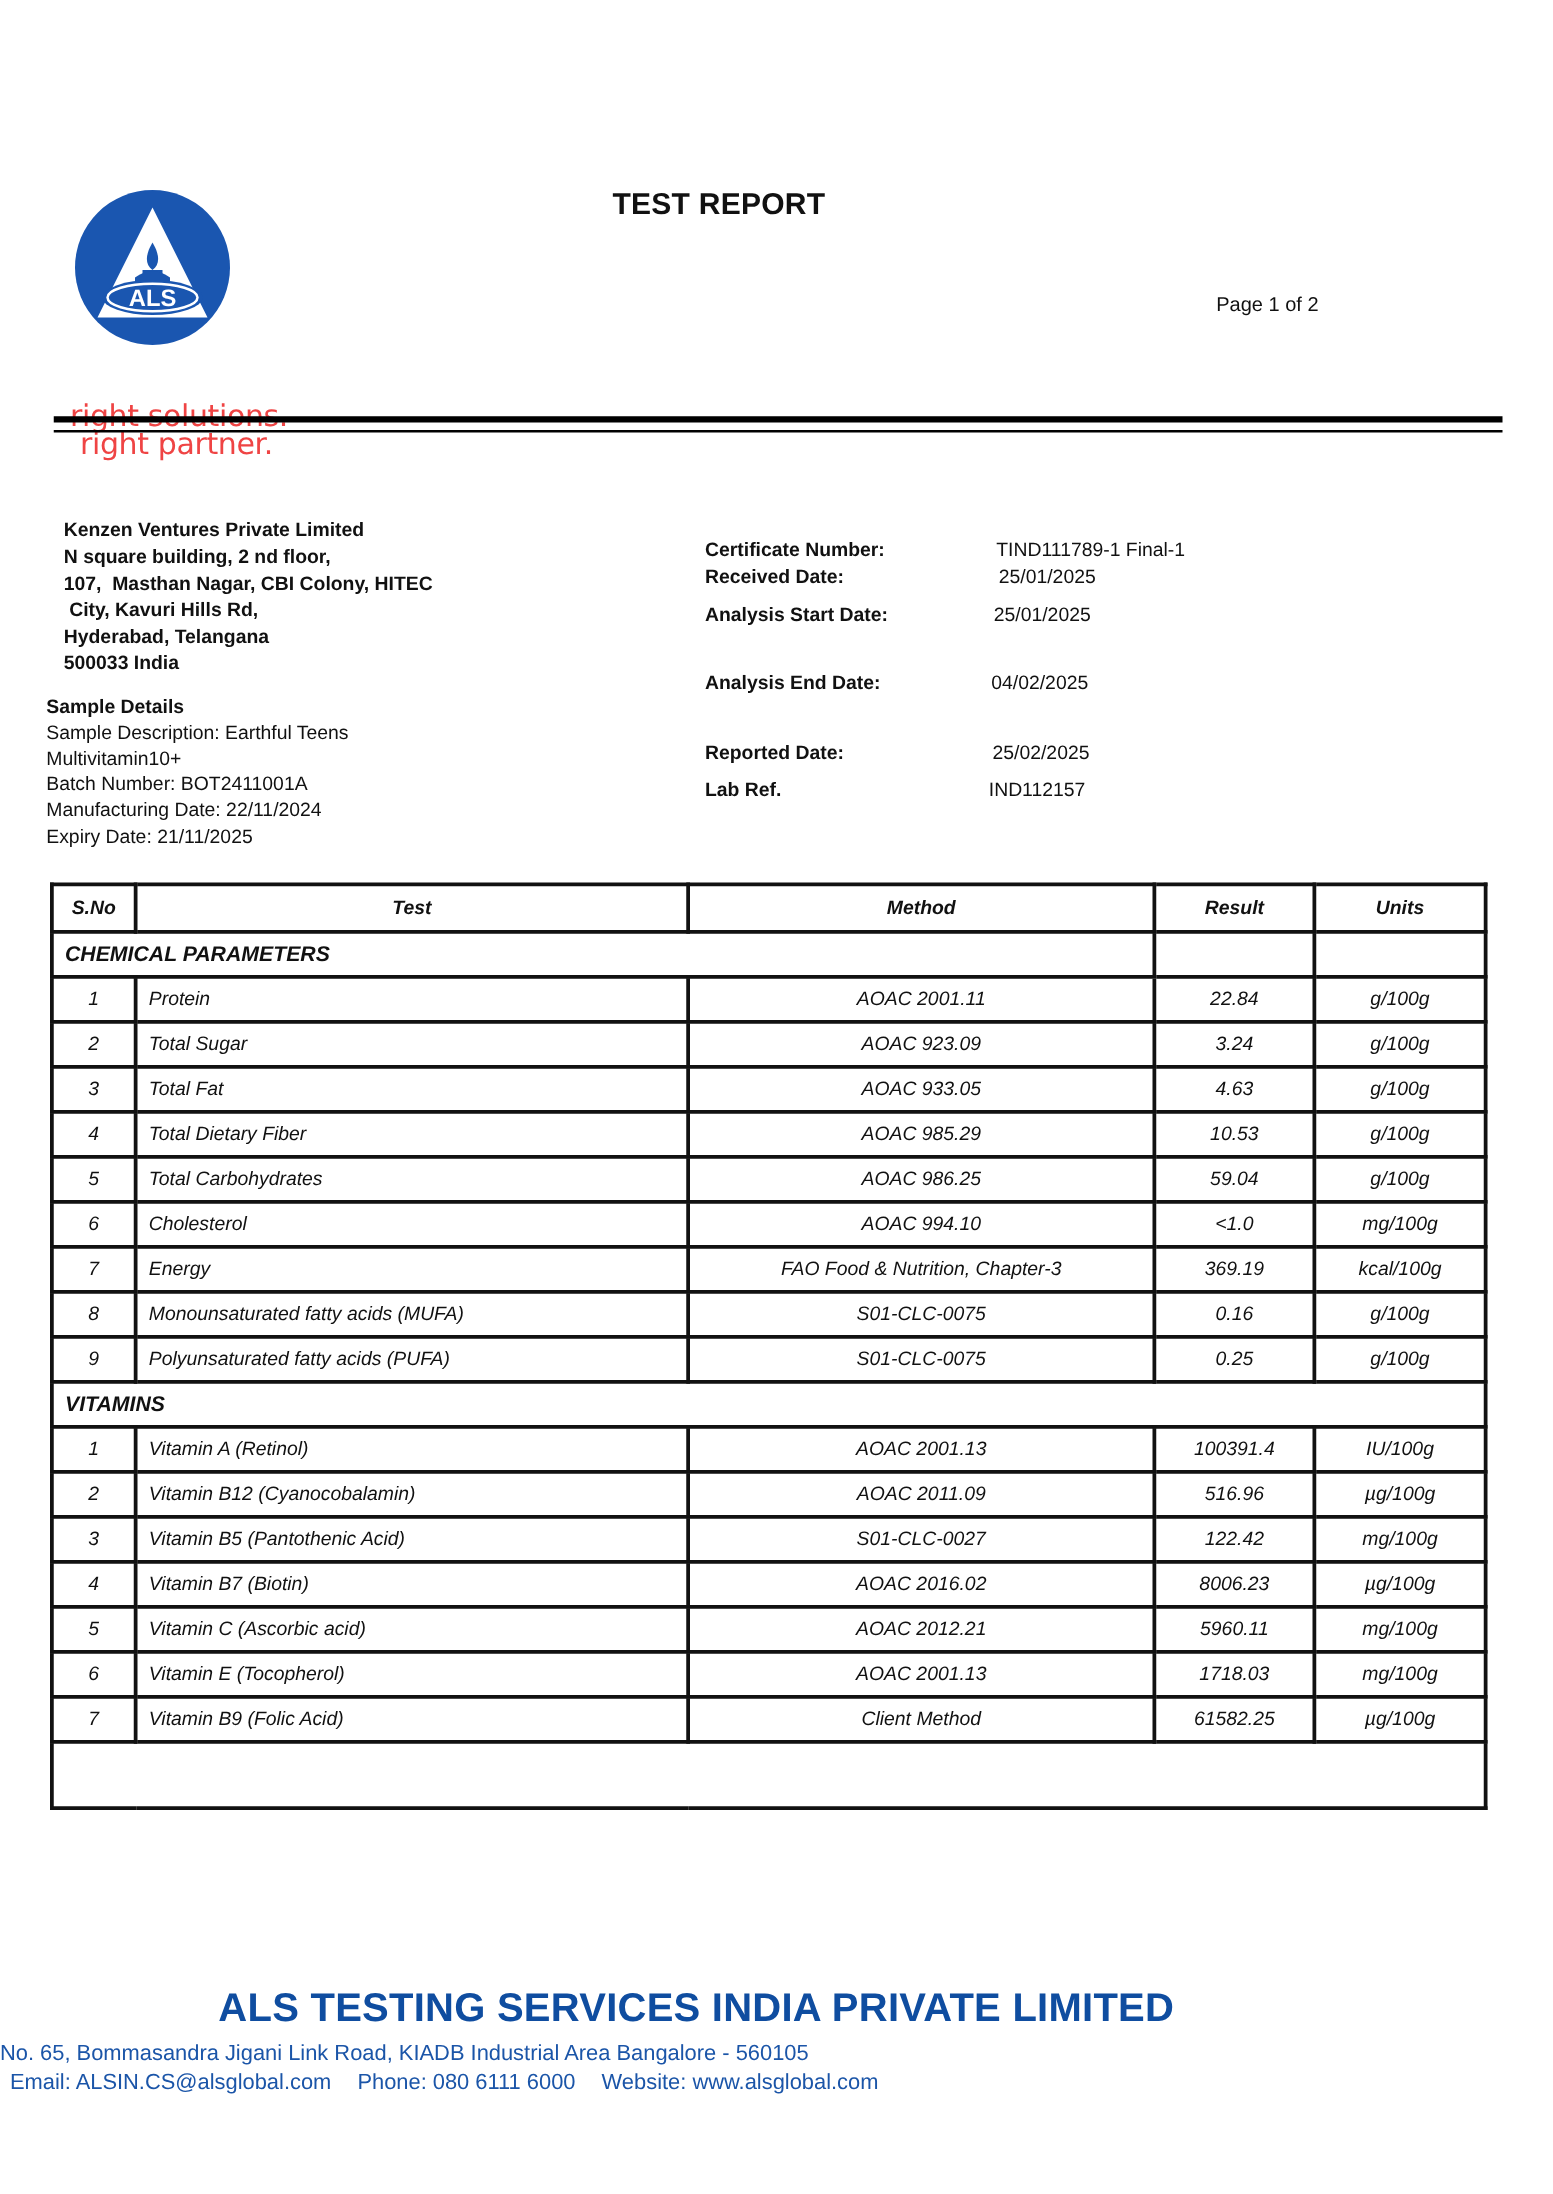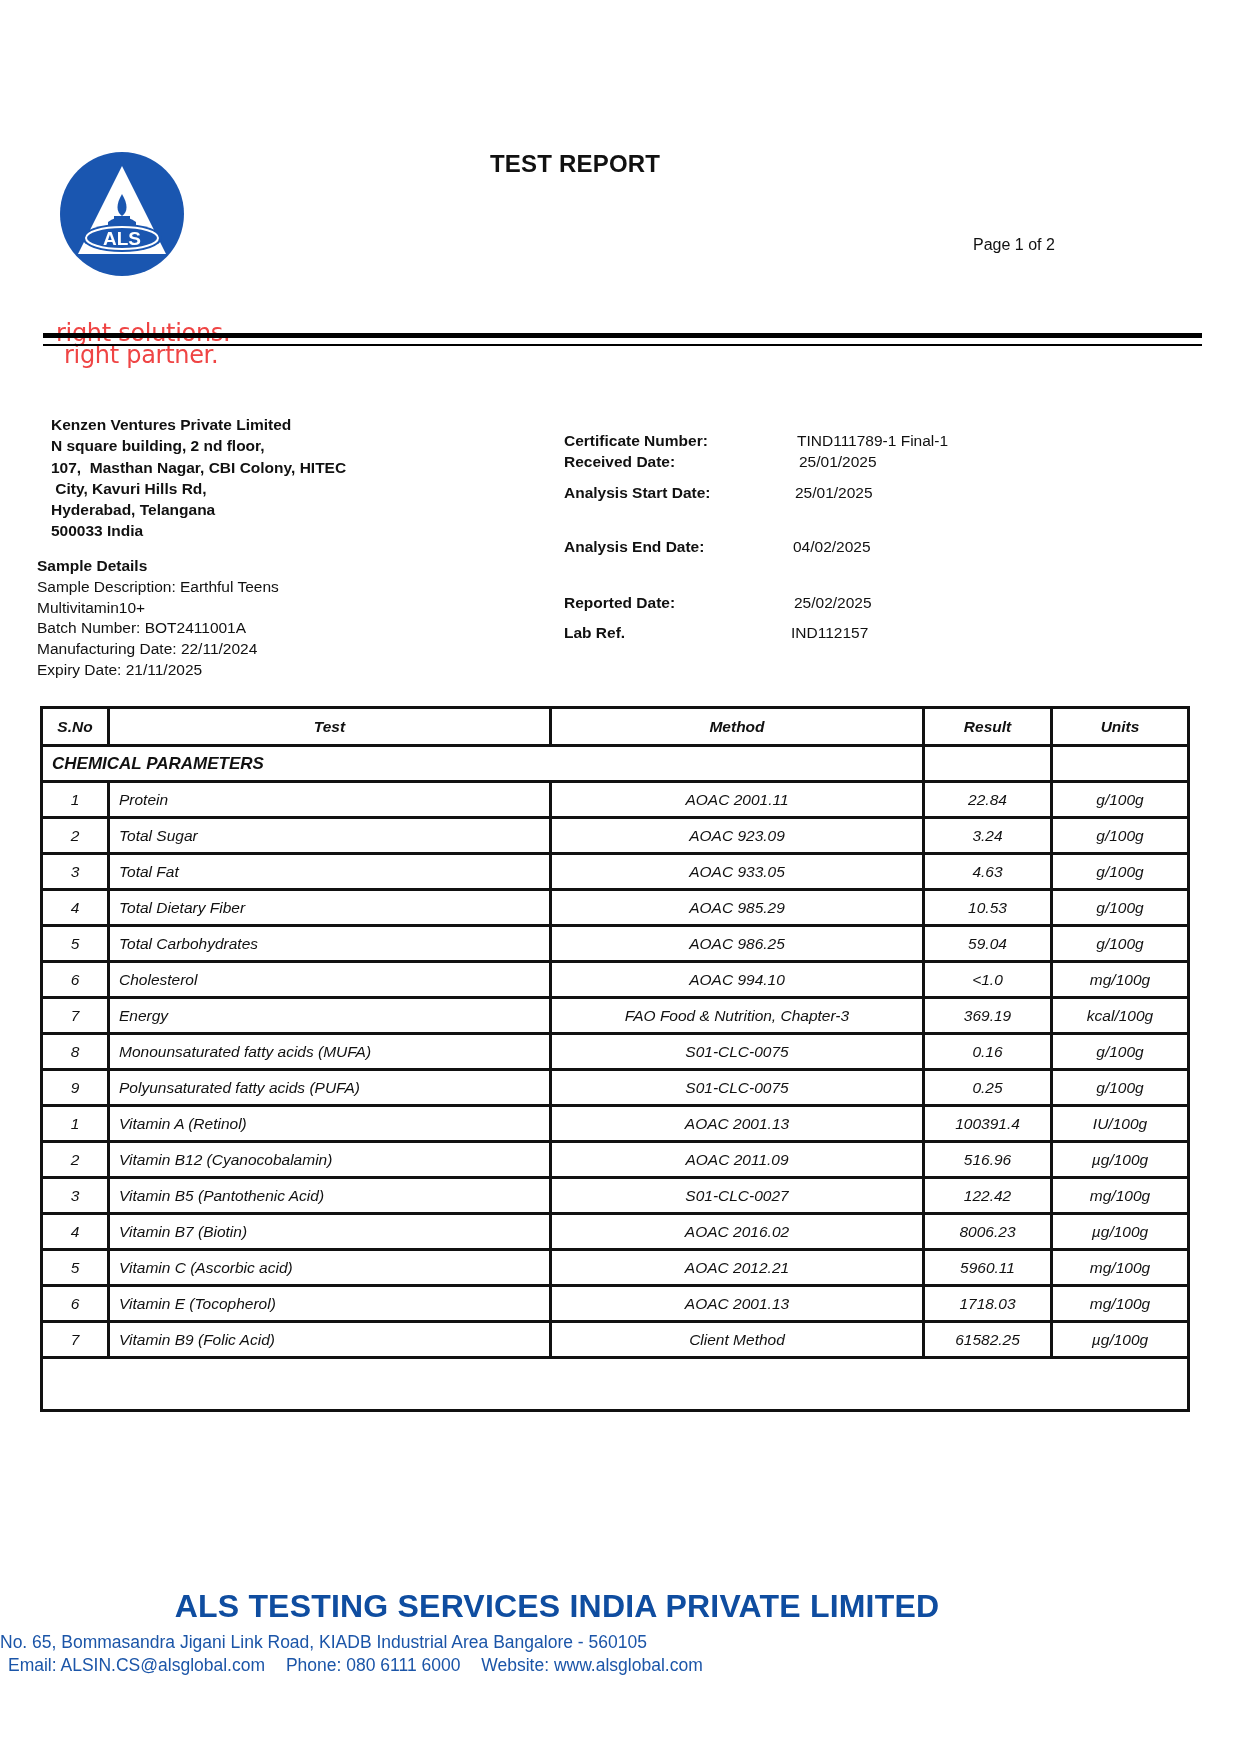--- a/index.html
+++ b/index.html
@@ -176,20 +176,23 @@
         <td class="result">0.16</td>
         <td class="units">g/100g</td>
       </tr>
       <tr>
         <td class="sno">9</td>
         <td class="test">Polyunsaturated fatty acids (PUFA)</td>
         <td class="method">S01-CLC-0075</td>
         <td class="result">0.25</td>
         <td class="units">g/100g</td>
       </tr>
+      <tr class="vit-section">
+        <td class="section" colspan="5">VITAMINS</td>
+      </tr>
       <tr>
         <td class="sno">1</td>
         <td class="test">Vitamin A (Retinol)</td>
         <td class="method">AOAC 2001.13</td>
         <td class="result">100391.4</td>
         <td class="units">IU/100g</td>
       </tr>
       <tr>
         <td class="sno">2</td>
         <td class="test">Vitamin B12 (Cyanocobalamin)</td>

